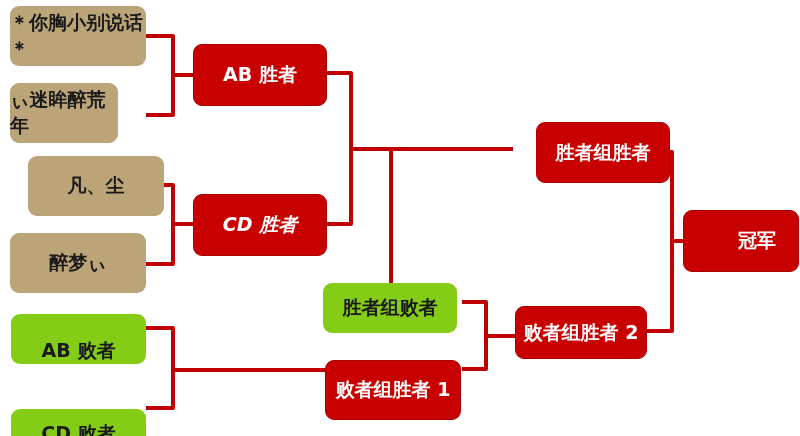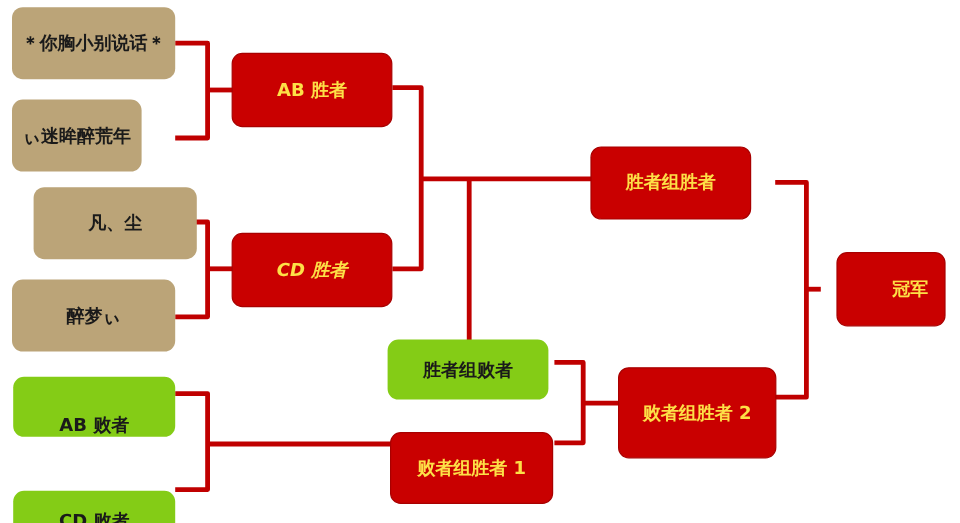--- a/index.html
+++ b/index.html
@@ -1,24 +1,24 @@
 <!DOCTYPE html>
 <html><head>
   <meta charset="utf-8">
   <style>
     html, body { margin: 0; padding: 0; background: #ffffff; }
     body { width: 800px; height: 436px; position: relative; overflow: hidden;
            font-family: "DejaVu Sans", sans-serif; }
     .box { position: absolute; border-radius: 9px; display: flex; align-items: center;
-           justify-content: center; font-weight: bold; font-size: 15px; color: #1a1a1a;
+           justify-content: center; font-weight: bold; font-size: 19px; color: #1a1a1a;
            box-sizing: border-box; }
     .gold { background: #bba478; }
     .gray { background: #84cc16; }
     .red  { background: #c90000; border: 1px solid #a80000; }
-    .red span { color: #fde047; }
+    .red span { color: #ffffff; }
     svg.lines { position: absolute; left: 0; top: 0; }
   </style>
 </head>
 <body>
 
 <svg class="lines" width="800" height="436">
   <g fill="none" stroke="#c00000" stroke-width="4" stroke-linejoin="round">
 
     <polyline points="146,36 173,36 173,115 146,115"></polyline>
     <line x1="173" y1="75" x2="194" y2="75"></line>
@@ -69,22 +69,22 @@
   <span>CD 胜者</span>
 </div>
 
 <div class="box gray" style="left:323px;top:283px;width:134px;height:50px;">
   <span>胜者组败者</span>
 </div>
 <div class="box red" style="left:325px;top:340px;width:136px;height:60px;margin-top:20px;">
   <span>败者组胜者 1</span>
 </div>
 
-<div class="box red" style="left:492px;top:122px;width:134px;height:61px;">
+<div class="box red" style="left:536px;top:122px;width:134px;height:61px;">
   <span>胜者组胜者</span>
 </div>
-<div class="box red" style="left:515px;top:306px;width:132px;height:76px;">
+<div class="box red" style="left:515px;top:306px;width:132px;height:53px;">
   <span>败者组胜者 2</span>
 </div>
 
-<div class="box red" style="left:697px;top:210px;width:91px;height:62px;padding-left:32px;">
+<div class="box red" style="left:683px;top:210px;width:116px;height:62px;padding-left:32px;">
   <span>冠军</span>
 </div>
 
 </body></html>

